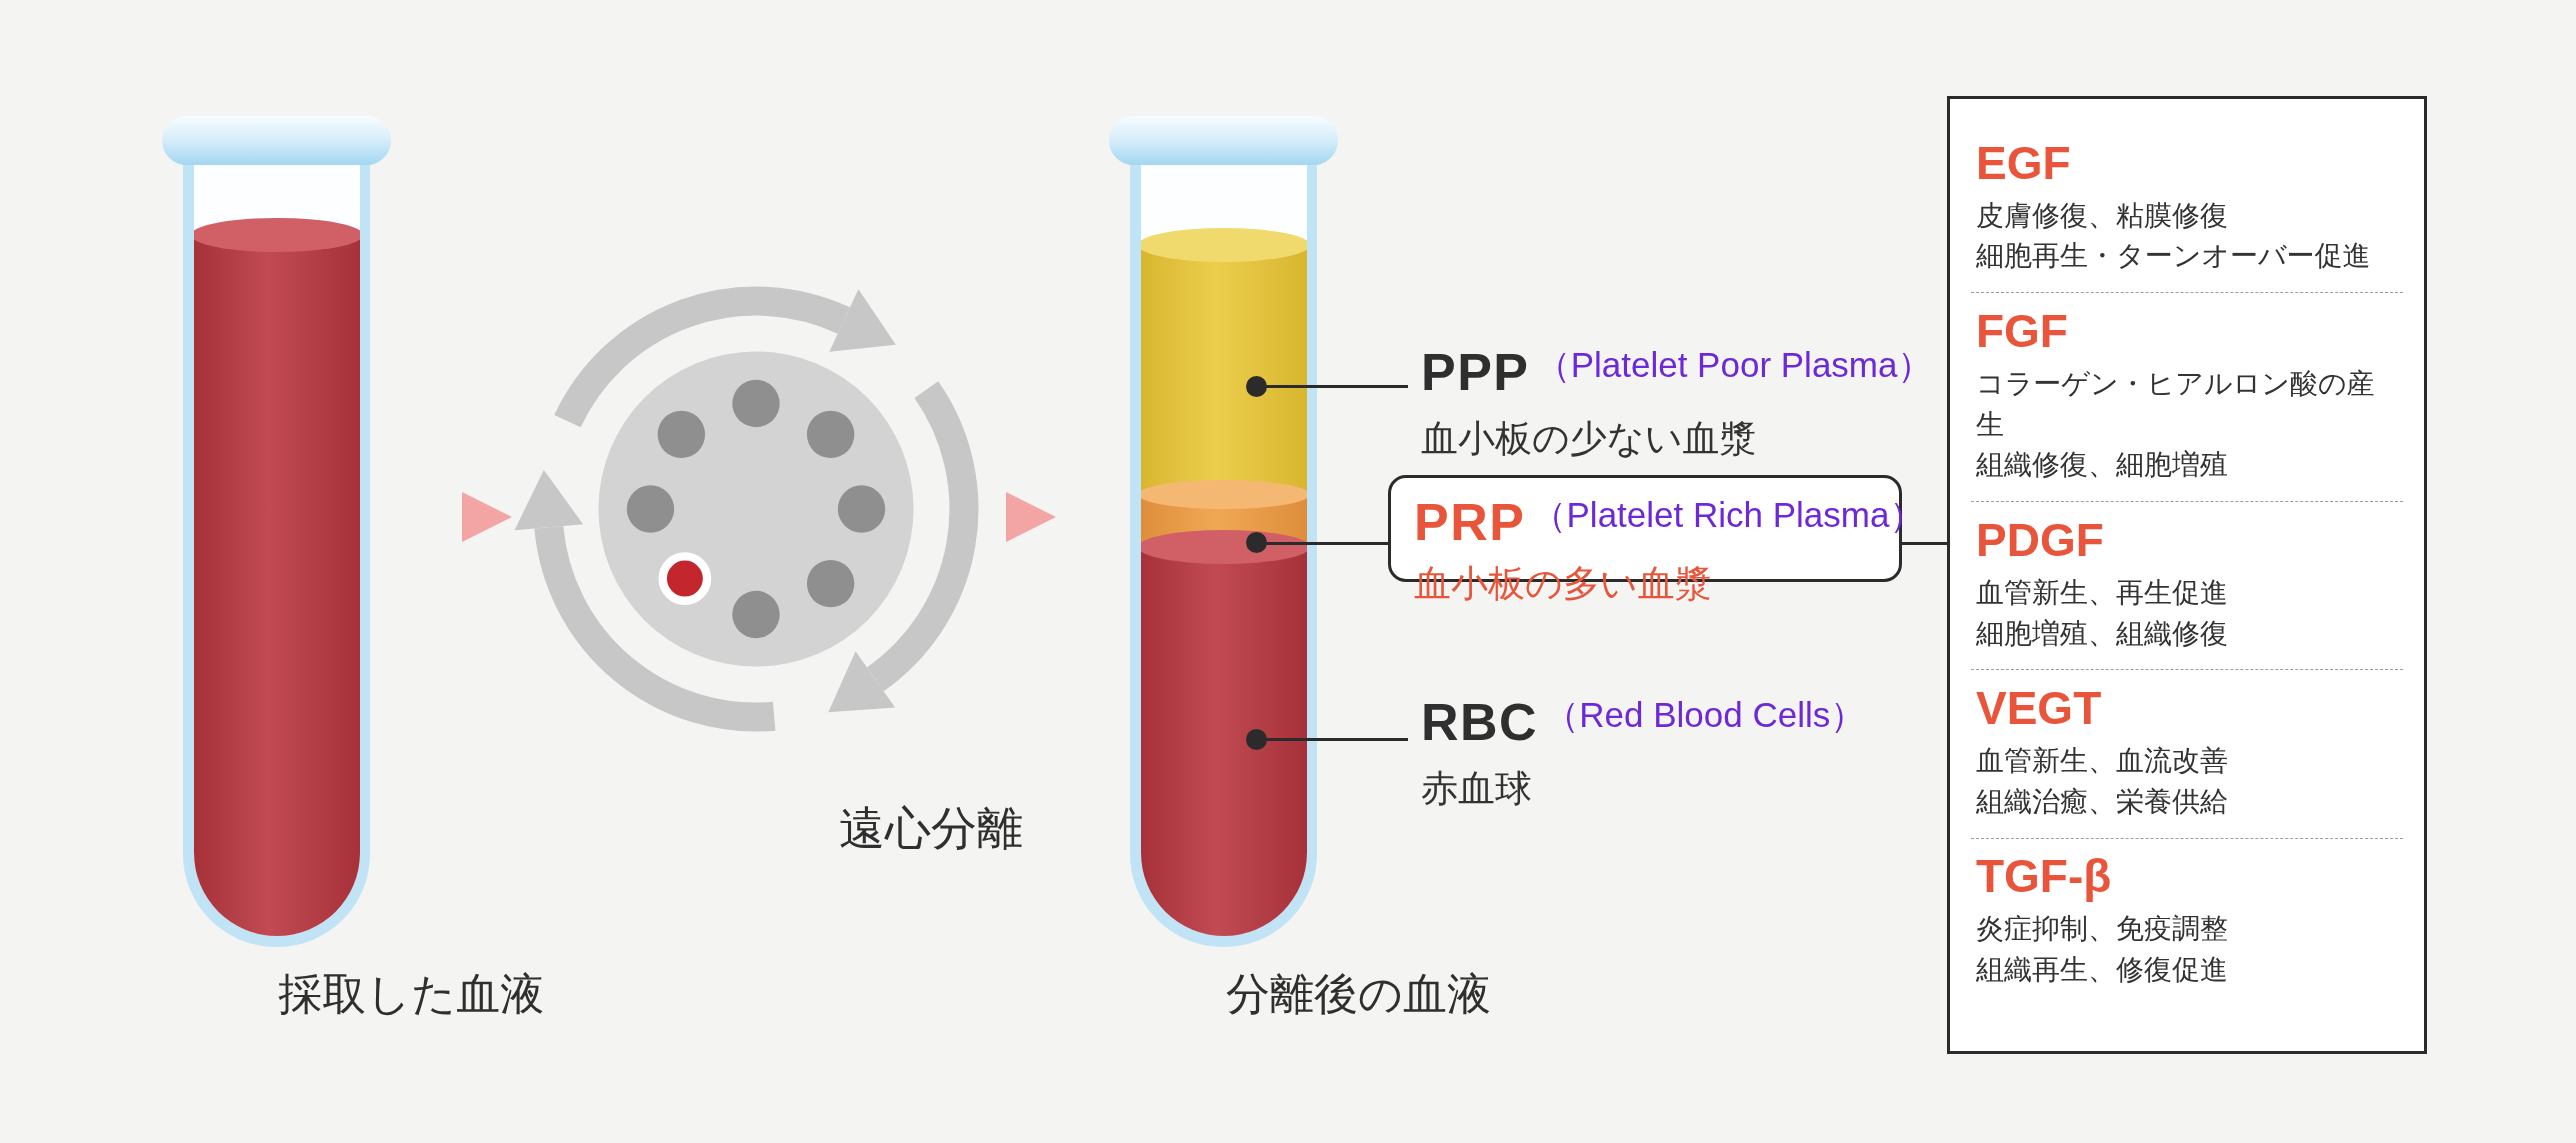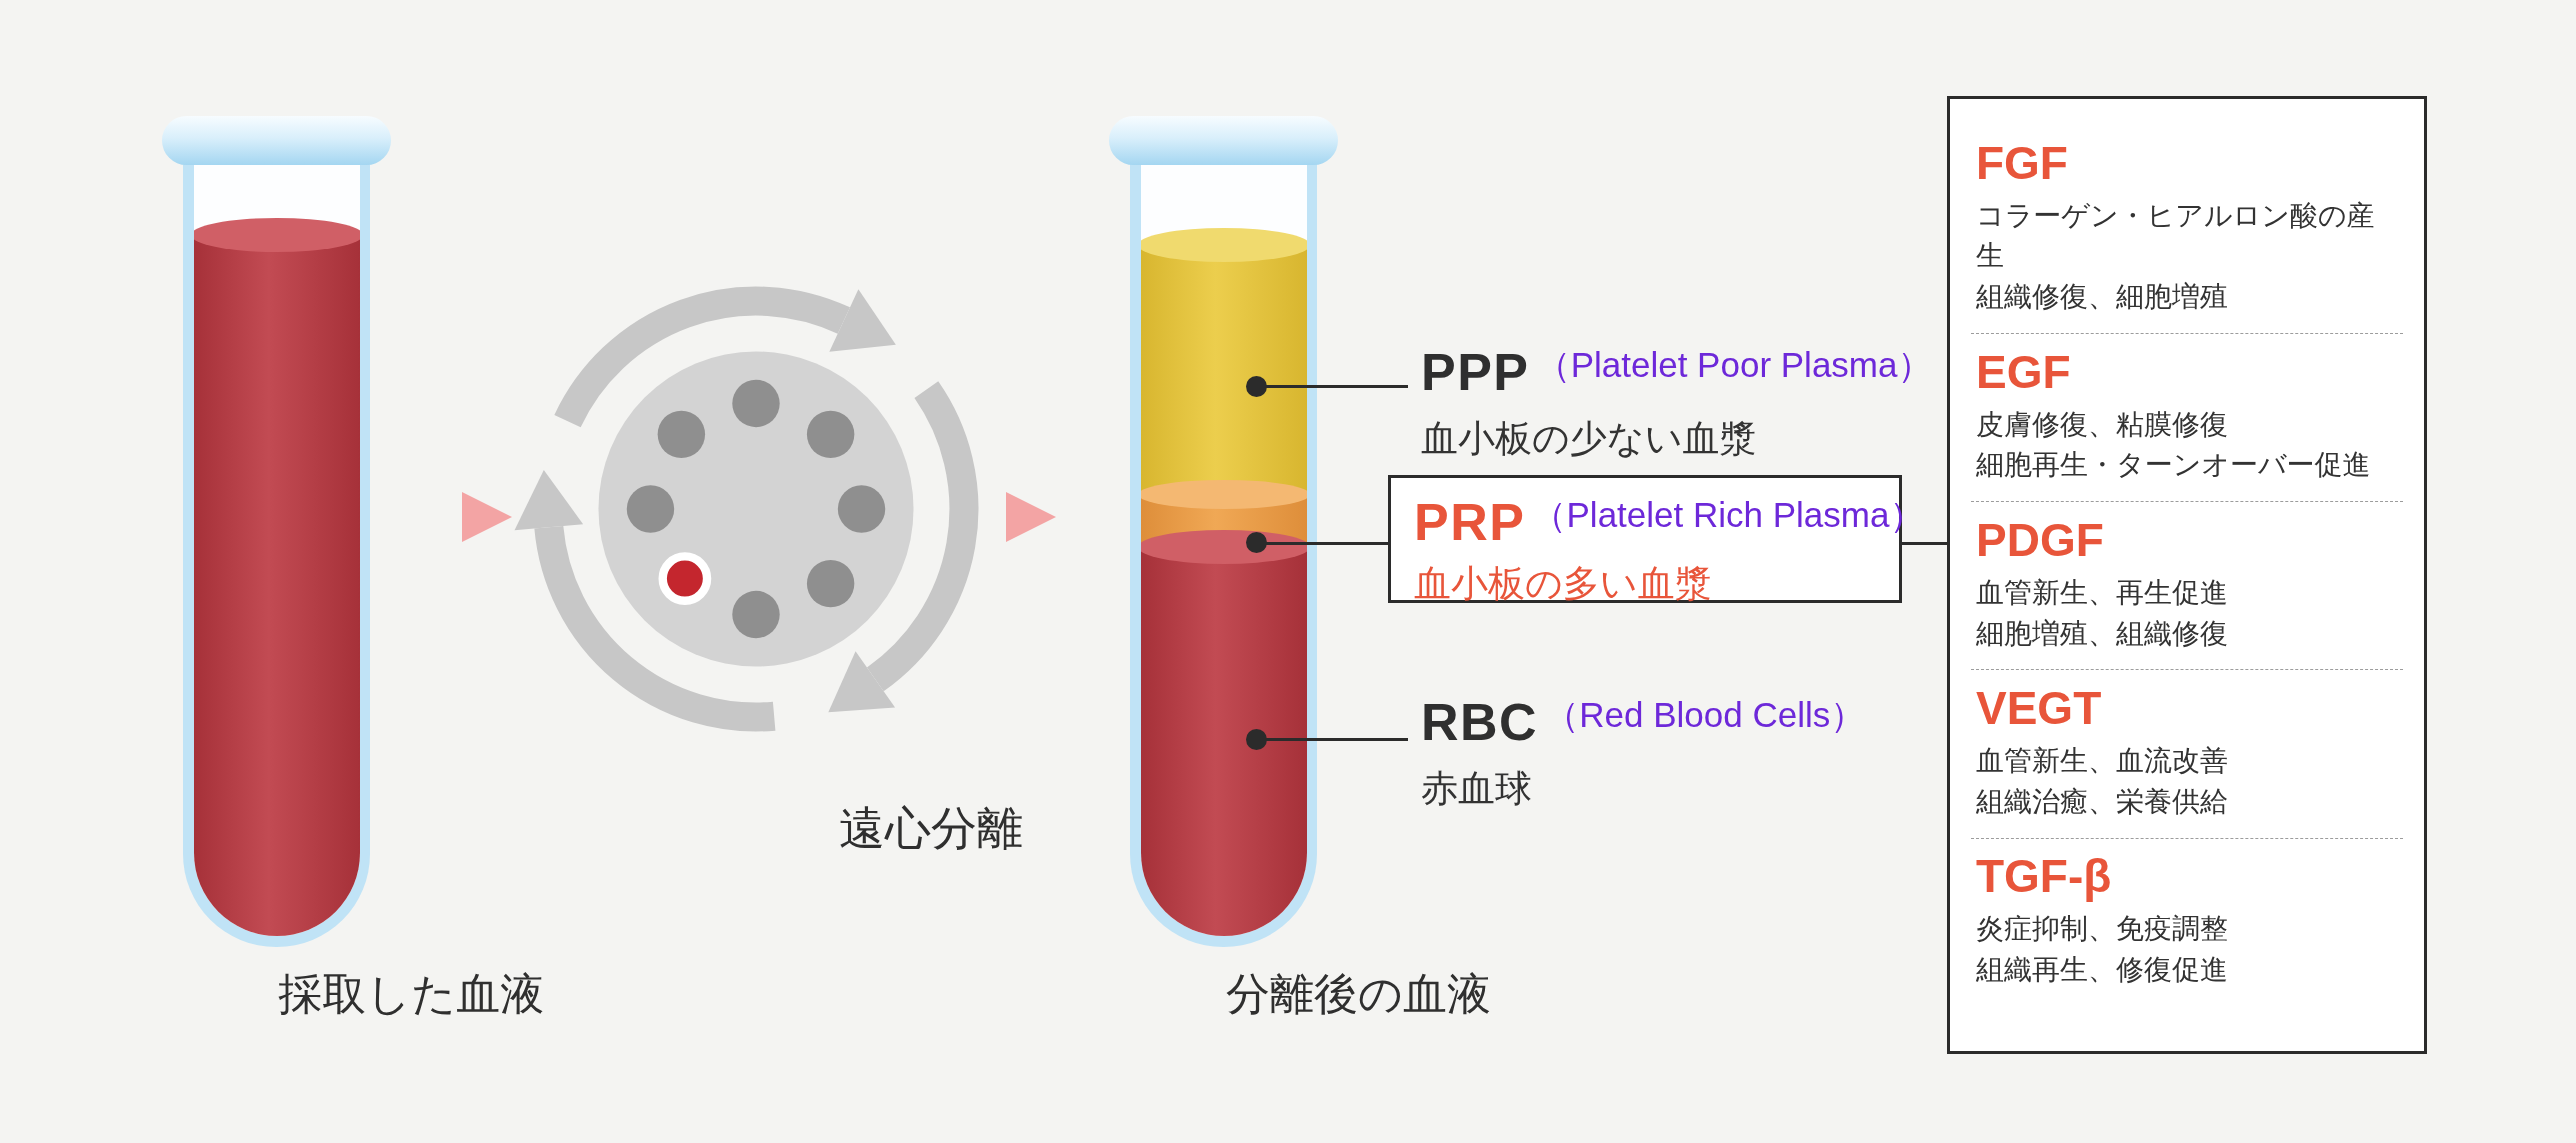--- a/index.html
+++ b/index.html
@@ -119,21 +119,21 @@
   <div class="callout" style="left:1421px;top:342px;">
     <div class="co-title">
       <span class="co-abbr">PPP</span>
       <span class="co-paren">（Platelet Poor Plasma）</span>
     </div>
     <div class="co-desc">血小板の少ない血漿</div>
   </div>
 
   <div class="dot" style="left:1246px;top:532px;"></div>
   <div class="hline" style="left:1257px;top:542px;width:132px;"></div>
-  <div class="prp-box callout" style="left:1388px;top:475px;width:514px;height:128px;">
+  <div class="prp-box callout" style="left:1388px;top:475px;width:514px;height:107px;border-radius:18px;">
     <div class="co-title">
       <span class="co-abbr accent">PRP</span>
       <span class="co-paren">（Platelet Rich Plasma）</span>
     </div>
     <div class="co-desc accent" style="margin-top:7.6px;">血小板の多い血漿</div>
   </div>
   <div class="hline" style="left:1902px;top:542px;width:45px;"></div>
 
   <div class="dot" style="left:1246px;top:729px;"></div>
   <div class="hline" style="left:1257px;top:738px;width:151px;"></div>
@@ -141,29 +141,29 @@
     <div class="co-title">
       <span class="co-abbr">RBC</span>
       <span class="co-paren">（Red Blood Cells）</span>
     </div>
     <div class="co-desc">赤血球</div>
   </div>
 
   <div class="panel" style="left:1947px;top:96px;width:480px;height:958px;">
 
     <div class="factor">
+      <div class="f-name">EGF</div>
+      <div class="f-desc">皮膚修復、粘膜修復</div>
+      <div class="f-desc">細胞再生・ターンオーバー促進</div>
+    </div>
+
+    <div class="factor">
       <div class="f-name">FGF</div>
       <div class="f-desc">コラーゲン・ヒアルロン酸の産生</div>
       <div class="f-desc">組織修復、細胞増殖</div>
-    </div>
-
-    <div class="factor">
-      <div class="f-name">EGF</div>
-      <div class="f-desc">皮膚修復、粘膜修復</div>
-      <div class="f-desc">細胞再生・ターンオーバー促進</div>
     </div>
 
     <div class="factor">
       <div class="f-name">PDGF</div>
       <div class="f-desc">血管新生、再生促進</div>
       <div class="f-desc">細胞増殖、組織修復</div>
     </div>
 
     <div class="factor">
       <div class="f-name">VEGT</div>

